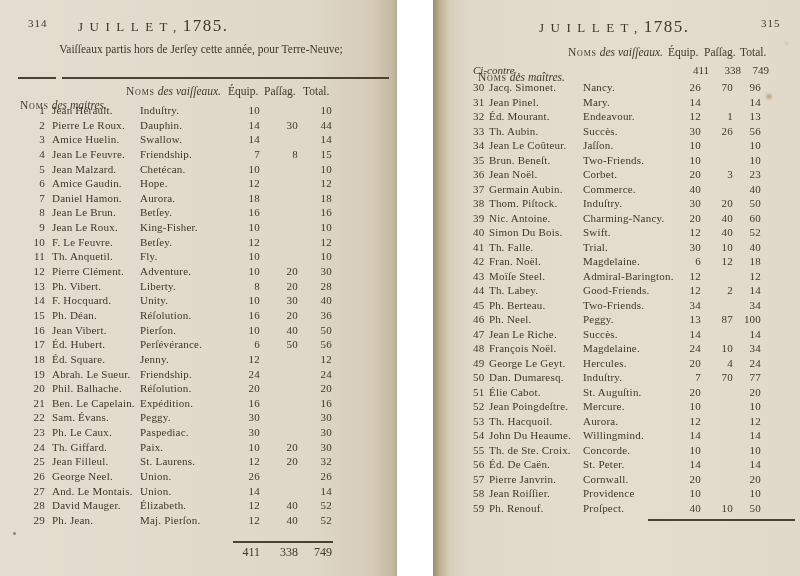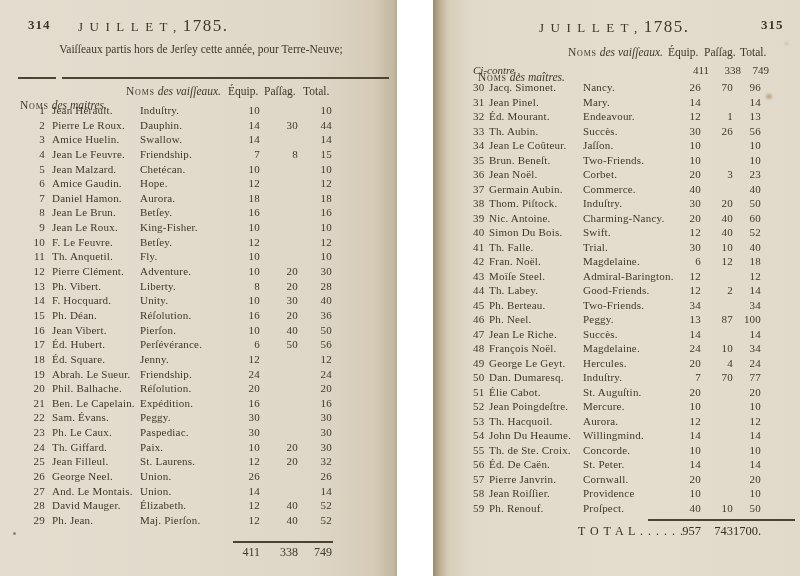--- a/index.html
+++ b/index.html
@@ -3,21 +3,21 @@
 <meta charset="utf-8">
 <style>
   html,body{margin:0;padding:0;background:#ffffff;}
   body{position:relative;width:800px;height:576px;overflow:hidden;
        font-family:"Liberation Serif","DejaVu Serif",serif;color:#3f372a;}
   .page{position:absolute;top:0;height:576px;}
   #left-page{left:0;width:397px;
     background:linear-gradient(90deg,#e4ddcf 0%,#e2dacb 45%,#ded6c6 80%,#d5cbb7 94%,#c3b8a1 99%,#b7ab93 100%);}
   #right-page{left:433px;width:367px;
     background:linear-gradient(90deg,#9a8b6e 0%,#c0b297 2%,#d8cfba 4.5%,#e1dacb 11%,#e4ddce 55%,#e1d9c9 100%);}
-  .pagenum{position:absolute;font-size:13px;letter-spacing:1px;font-weight:bold;}
+  .pagenum{position:absolute;font-size:11px;letter-spacing:1px;}
   .running-title{position:absolute;white-space:nowrap;}
   .title-month{font-size:13px;letter-spacing:6.5px;}
   .title-year{font-size:17px;letter-spacing:1.5px;margin-left:0;}
   .subtitle{position:absolute;left:18px;width:366px;text-align:center;
     font-size:11.5px;white-space:nowrap;}
   .rule{position:absolute;height:2px;background:#4b4231;}
   .thin-rule{position:absolute;height:1.5px;background:#4b4231;}
   .colhdr{position:absolute;font-size:11.5px;white-space:nowrap;}
   .caps{font-variant:small-caps;letter-spacing:0.8px;}
   .ital{font-style:italic;}
@@ -456,22 +456,16 @@
       <span class="c c5">10</span>
       <span class="c c0">59</span>
       <span class="c c1">Ph. Renouf.</span>
       <span class="c c2">Proſpect.</span>
       <span class="c c3">40</span>
       <span class="c c4">10</span>
       <span class="c c5">50</span>
     </div>
 
   <div class="thin-rule" style="left:215px;top:519px;width:147px;"></div>
-  <div class="total-row">
-    <span class="lbl">T O T A L . . . . . .</span>
-    <span class="tv">957</span>
-    <span class="tv">743</span>
-    <span class="tv">1700.</span>
-  </div>
 
   <div class="speck" id="stain-1"></div>
   <div class="speck" id="stain-2"></div>
 </div>
 
 </body></html>

